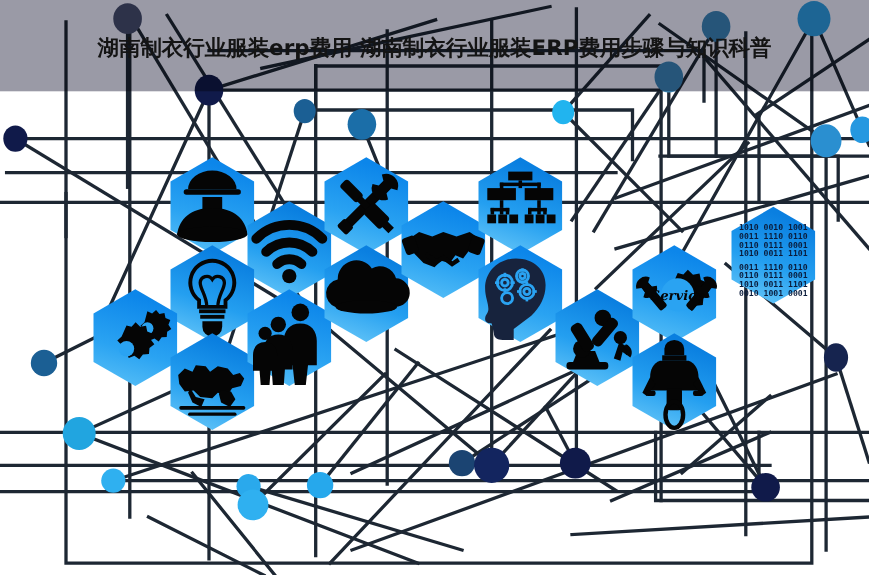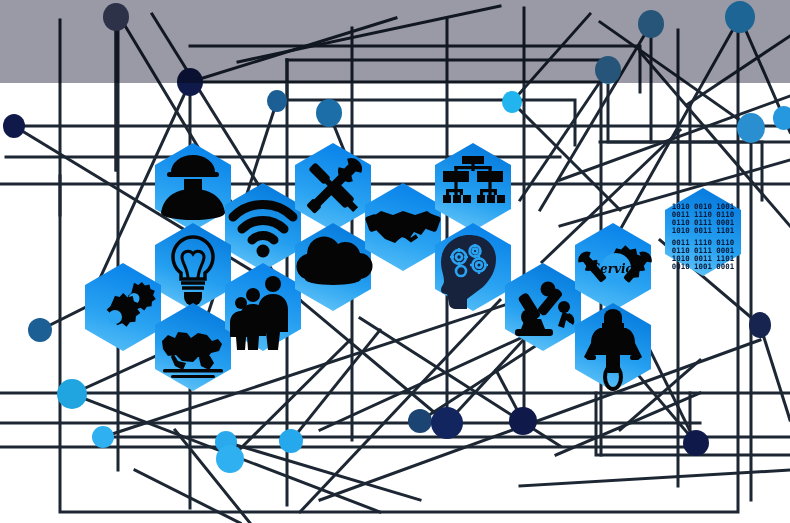--- a/index.html
+++ b/index.html
@@ -388,14 +388,15 @@
       <ellipse cx="291" cy="441" rx="12" ry="12" fill="#26a8ec"></ellipse>
       <ellipse cx="420" cy="421" rx="12" ry="12" fill="#1b4472"></ellipse>
       <ellipse cx="447" cy="423" rx="16" ry="16" fill="#13255f"></ellipse>
       <ellipse cx="523" cy="421" rx="14" ry="14" fill="#101a4a"></ellipse>
       <ellipse cx="696" cy="443" rx="13" ry="13" fill="#101a4a"></ellipse>
       <ellipse cx="760" cy="325" rx="11" ry="13" fill="#16244f"></ellipse>
     </g>
   </svg>
 
   <div id="title-band"></div>
+  <div id="title-text">湖南制衣行业服装erp费用 湖南制衣行业服装ERP费用步骤与知识科普</div>
 
 </div>
 
 </body></html>

